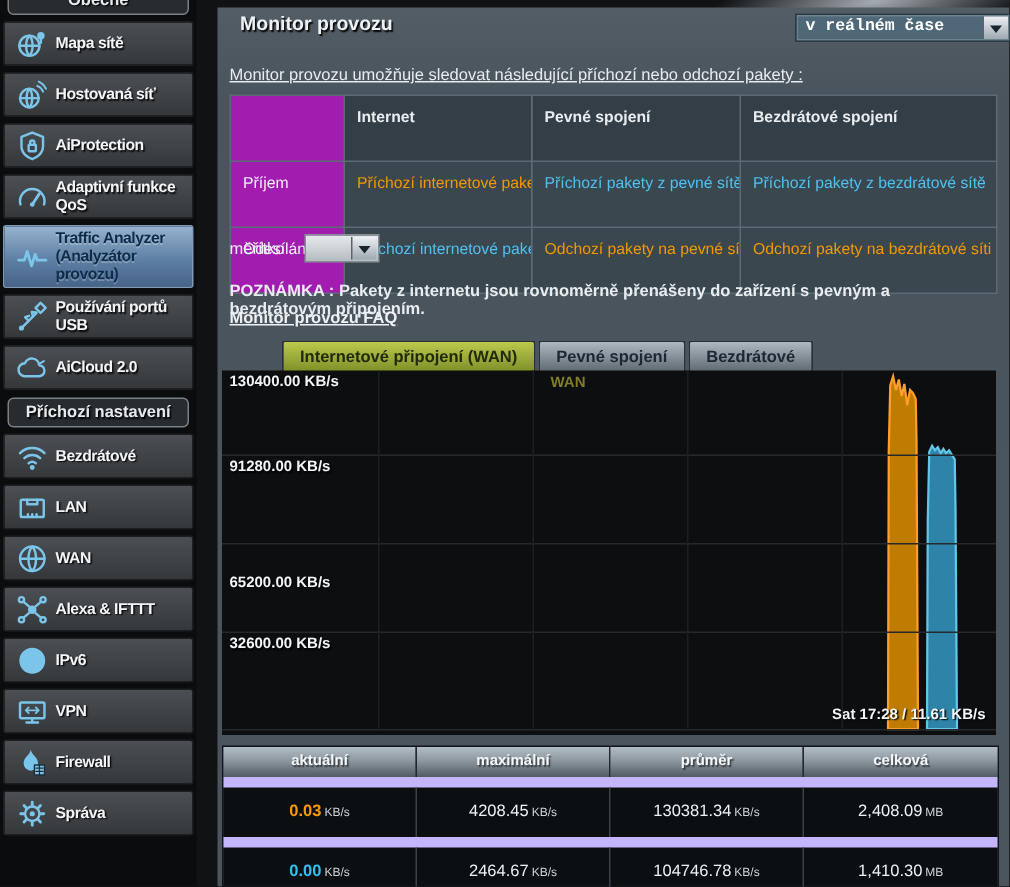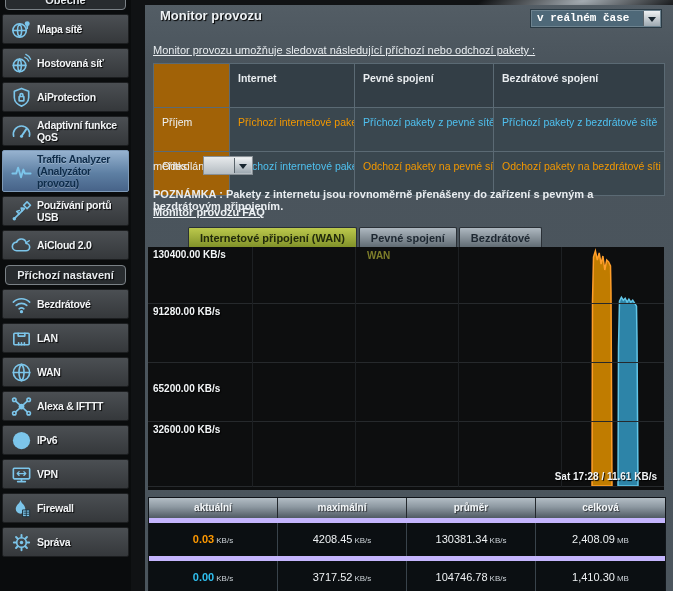--- a/index.html
+++ b/index.html
@@ -26,36 +26,36 @@
   .side-label{flex:1;color:#f2f4f6;font-size:10.5px;font-weight:bold;line-height:12px;
     letter-spacing:-.3px;text-shadow:1px 1px 1px rgba(0,0,0,.9);}
   .side-item.selected .side-label{color:#0e2c4a;text-shadow:0 1px 0 rgba(255,255,255,.25);}
 
   
   .panel{position:absolute;left:145px;top:5px;width:528px;height:586px;
     background:linear-gradient(180deg,#535d65,#4a545c 60px,#4b555d);}
   .page-title{position:absolute;left:160px;top:8px;margin:0;font-size:13px;font-weight:bold;
     color:#eef2f5;text-shadow:1px 1px 1px #000;}
 
-  .mode-select{position:absolute;left:530px;top:9px;width:132px;height:19px;background:#4e6878;
+  .mode-select{position:absolute;left:530px;top:9px;width:144px;height:19px;background:#4e6878;
     border:1px solid #2a3a44;box-shadow:inset 0 0 0 1px rgba(255,255,255,.18);box-sizing:border-box;cursor:pointer;}
   .mode-value{position:absolute;left:6px;top:2px;font-family:"Liberation Mono",monospace;
     font-size:11px;font-weight:bold;color:#fff;}
   .sel-arrow{position:absolute;right:1px;top:1px;bottom:1px;width:16px;
     background:linear-gradient(180deg,#eef1f3,#9ea9b1);border-left:1px solid #5a646b;
     display:flex;align-items:center;justify-content:center;}
   .sel-arrow::after{content:"";border:4px solid transparent;border-top:5px solid #17252f;margin-top:5px;}
 
   .intro{position:absolute;left:153px;top:44px;margin:0;font-size:11px;color:#e8ecef;text-decoration:underline;}
 
   .pkt-table{position:absolute;left:153px;top:63px;width:511px;border-collapse:collapse;table-layout:fixed;}
   .pkt-table td,.pkt-table th{border:1px solid #5b6a74;font-size:10.5px;padding:0 0 16px 8px;
     text-align:left;height:27px;overflow:hidden;white-space:nowrap;}
   .pkt-colhead{background:#333e46;color:#e9edf0;font-weight:bold;height:29px;}
-  .pkt-corner,.pkt-rowhead{background:#a16207;color:#eef2f4;font-weight:normal;}
+  .pkt-corner,.pkt-rowhead{background:#a21caf;color:#eef2f4;font-weight:normal;}
   .pkt-cell{background:#3a474f;cursor:pointer;}
 
   .scale-label{position:absolute;left:153px;top:160px;font-size:11px;color:#e8ecef;}
   .scale-select{position:absolute;left:203px;top:156px;width:50px;height:19px;
     background:linear-gradient(180deg,#e7eaec,#b4bcc2);border:1px solid #878f95;box-sizing:border-box;cursor:pointer;}
 
   .note{position:absolute;left:153px;top:188px;margin:0;font-size:11px;font-weight:bold;color:#e9edf0;width:505px;}
   .faq{position:absolute;left:153px;top:206px;font-size:11px;font-weight:bold;color:#eef2f5;
     text-decoration:underline;cursor:pointer;}
 
@@ -73,21 +73,21 @@
   #spikes{position:absolute;left:0;top:0;width:516px;height:243px;}
   .time-label{position:absolute;right:7px;top:224px;font-size:10px;font-weight:bold;color:#f2f5f7;
     text-shadow:1px 1px 1px #000;}
 
   .stats{position:absolute;left:148px;top:497px;width:516px;border:1px solid #11151a;box-sizing:content-box;}
   .stats-head{display:grid;grid-template-columns:repeat(4,1fr);}
   .stats-head>div{height:20px;line-height:20px;text-align:center;font-size:10px;font-weight:bold;color:#f4f7f9;
     background:linear-gradient(180deg,#b3bdc5,#8d98a1 45%,#4f5a63);border-right:1px solid #23282d;
     text-shadow:1px 1px 1px rgba(0,0,0,.6);}
   .stats-head>div:last-child{border-right:none;}
-  .stats-row{display:grid;grid-template-columns:repeat(4,1fr);background:#0b0f12;border-top:5px solid #c4b5fd;}
+  .stats-row{display:grid;grid-template-columns:repeat(4,1fr);background:#0b0f12;border-top:7px solid #c4b5fd;}
   .stats-row>div{height:33px;line-height:33px;text-align:center;border-right:1px solid #39434b;
     color:#eef1f3;font-size:11px;}
   .stats-row>div:last-child{border-right:none;}
   .unit{font-size:8px;color:#cdd3d8;margin-left:2px;font-weight:normal;}
   .val-strong{font-weight:bold;}
 </style>
 </head>
 <body>
 
 <div id="app">
@@ -329,18 +329,18 @@
         <div>celková</div>
       </div>
       <div class="stats-row">
         <div><span class="val-strong" style="color: rgb(255, 153, 0);">0.03</span><span class="unit">KB/s</span></div>
         <div><span>4208.45</span><span class="unit">KB/s</span></div>
         <div><span>130381.34</span><span class="unit">KB/s</span></div>
         <div><span>2,408.09</span><span class="unit">MB</span></div>
       </div>
       <div class="stats-row">
         <div><span class="val-strong" style="color: rgb(47, 192, 240);">0.00</span><span class="unit">KB/s</span></div>
-        <div><span>3717.52</span><span class="unit">KB/s</span></div>
+        <div><span>2464.67</span><span class="unit">KB/s</span></div>
         <div><span>104746.78</span><span class="unit">KB/s</span></div>
         <div><span>1,410.30</span><span class="unit">MB</span></div>
       </div>
     </div>
 </div>
 
 </body></html>

